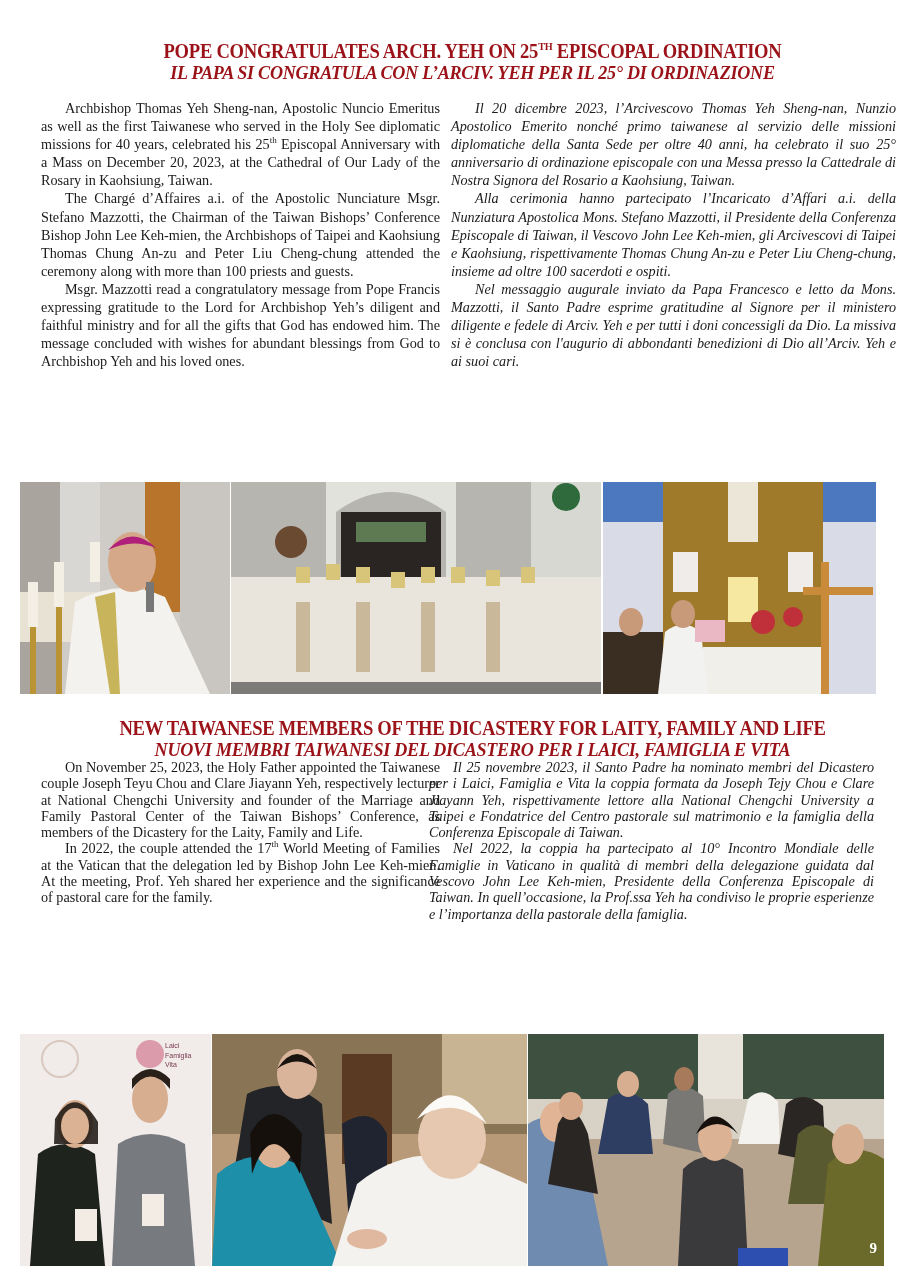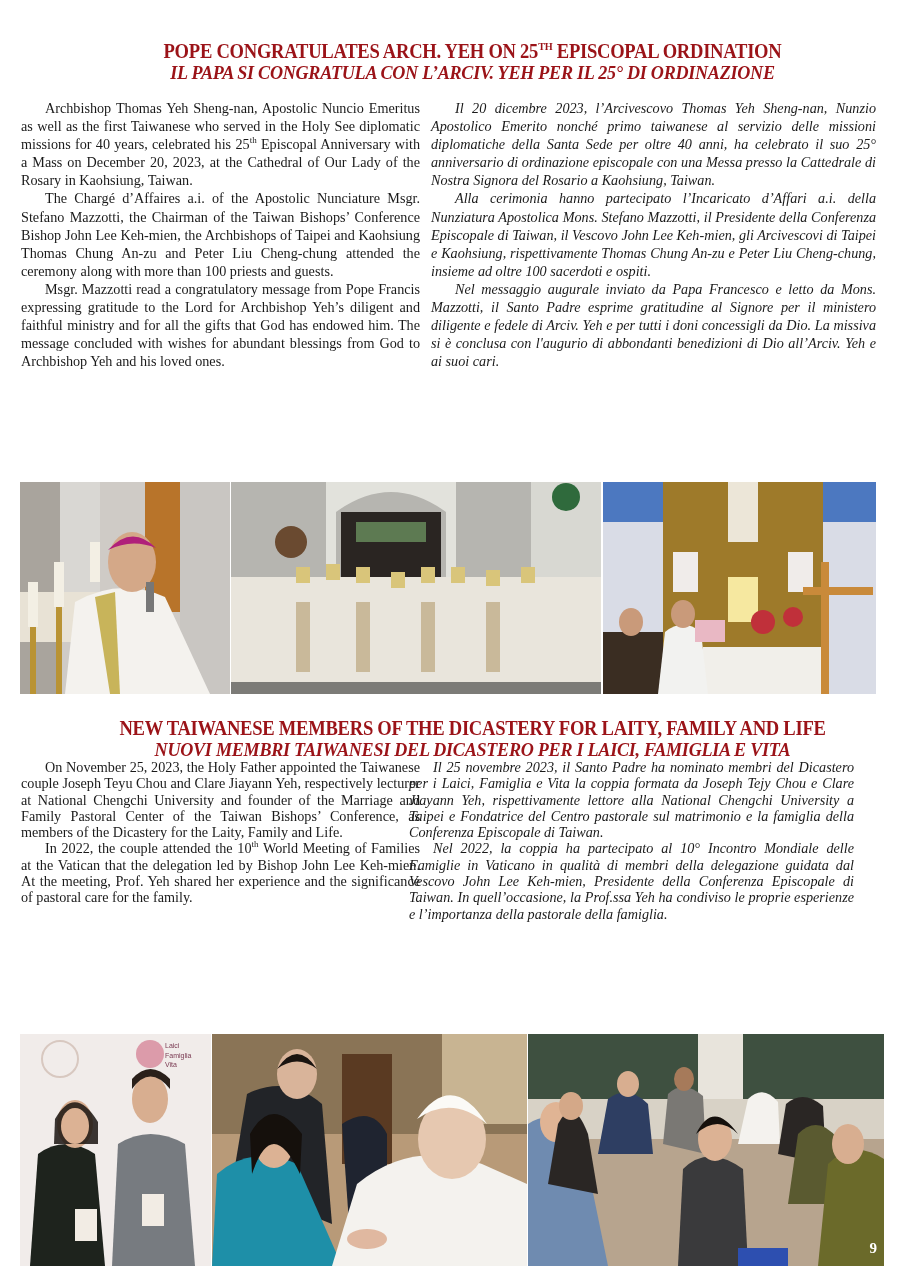--- a/index.html
+++ b/index.html
@@ -5,21 +5,21 @@
   html, body { margin:0; padding:0; background:#ffffff; }
   body { width:905px; height:1280px; position:relative; overflow:hidden;
          font-family:"Liberation Serif", "DejaVu Serif", serif; color:#1a1a1a; }
 
   .title { position:absolute; left:0; width:905px; text-align:center;
            color:#9b1318; font-weight:bold; line-height:22px; letter-spacing:-0.3px;padding-left:20px; }
   .title .en { font-size:20px; display:block; transform:scaleX(0.93); }
   .title .it { font-size:19.5px; font-style:italic; display:block; transform:scaleX(0.93); }
   .title sup { font-size:11px; vertical-align:8px; line-height:0; }
 
-  .col { position:absolute; font-size:14.2px; line-height:18.1px; text-align:justify; }
+  .col { position:absolute; font-size:14.2px; line-height:18.1px; text-align:justify;margin-left:20px; }
   .col p { margin:0; text-indent:24px; hyphens:manual; }
   .col.it { font-style:italic; }
   .col sup { font-size:9px; vertical-align:6px; line-height:0; }
   .col.tight { line-height:16.3px; }
 
   .photo { position:absolute; overflow:hidden; }
 
   .pagenum { position:absolute; right:28px; top:1240px; font-size:15px; font-weight:bold; color:#ffffff; }
 </style>
 </head>
@@ -116,21 +116,21 @@
   </svg>
 </div>
 
 <div class="title" style="top:717px;">
   <span class="en">NEW TAIWANESE MEMBERS OF THE DICASTERY FOR LAITY, FAMILY AND LIFE</span>
   <span class="it">NUOVI MEMBRI TAIWANESI DEL DICASTERO PER I LAICI, FAMIGLIA E VITA</span>
 </div>
 
 <div class="col tight" style="left:21px; top:759px; width:399px;">
   <p>On November 25, 2023, the Holy Father appointed the Taiwanese couple Joseph Teyu Chou and Clare Jiayann Yeh, respectively lecturer at National Chengchi University and founder of the Marriage and Family Pastoral Center of the Taiwan Bishops’ Conference, as members of the Dicastery for the Laity, Family and Life.</p>
-  <p><span>In 2022, the couple attended the 10</span><sup>th</sup><span> World Meeting of Families at the Vatican that the delegation led by Bishop John Lee Keh-mien. At the meeting, Prof. Yeh shared her experience and the significance of pastoral care for the family.</span></p>
+  <p><span>In 2022, the couple attended the 17</span><sup>th</sup><span> World Meeting of Families at the Vatican that the delegation led by Bishop John Lee Keh-mien. At the meeting, Prof. Yeh shared her experience and the significance of pastoral care for the family.</span></p>
 </div>
 
 <div class="col it tight" style="left:409px; top:759px; width:445px;">
   <p>Il 25 novembre 2023, il Santo Padre ha nominato membri del Dicastero per i Laici, Famiglia e Vita la coppia formata da Joseph Tejy Chou e Clare Jiayann Yeh, rispettivamente lettore alla National Chengchi University a Taipei e Fondatrice del Centro pastorale sul matrimonio e la famiglia della Conferenza Episcopale di Taiwan.</p>
   <p>Nel 2022, la coppia ha partecipato al 10° Incontro Mondiale delle Famiglie in Vaticano in qualità di membri della delegazione guidata dal Vescovo John Lee Keh-mien, Presidente della Conferenza Episcopale di Taiwan. In quell’occasione, la Prof.ssa Yeh ha condiviso le proprie esperienze e l’importanza della pastorale della famiglia.</p>
 </div>
 
 <div class="photo" style="left:20px; top:1034px; width:191px; height:232px;">
   <svg width="191" height="232" viewBox="0 0 191 232">
     <rect width="191" height="232" fill="#f1ecea"></rect>

